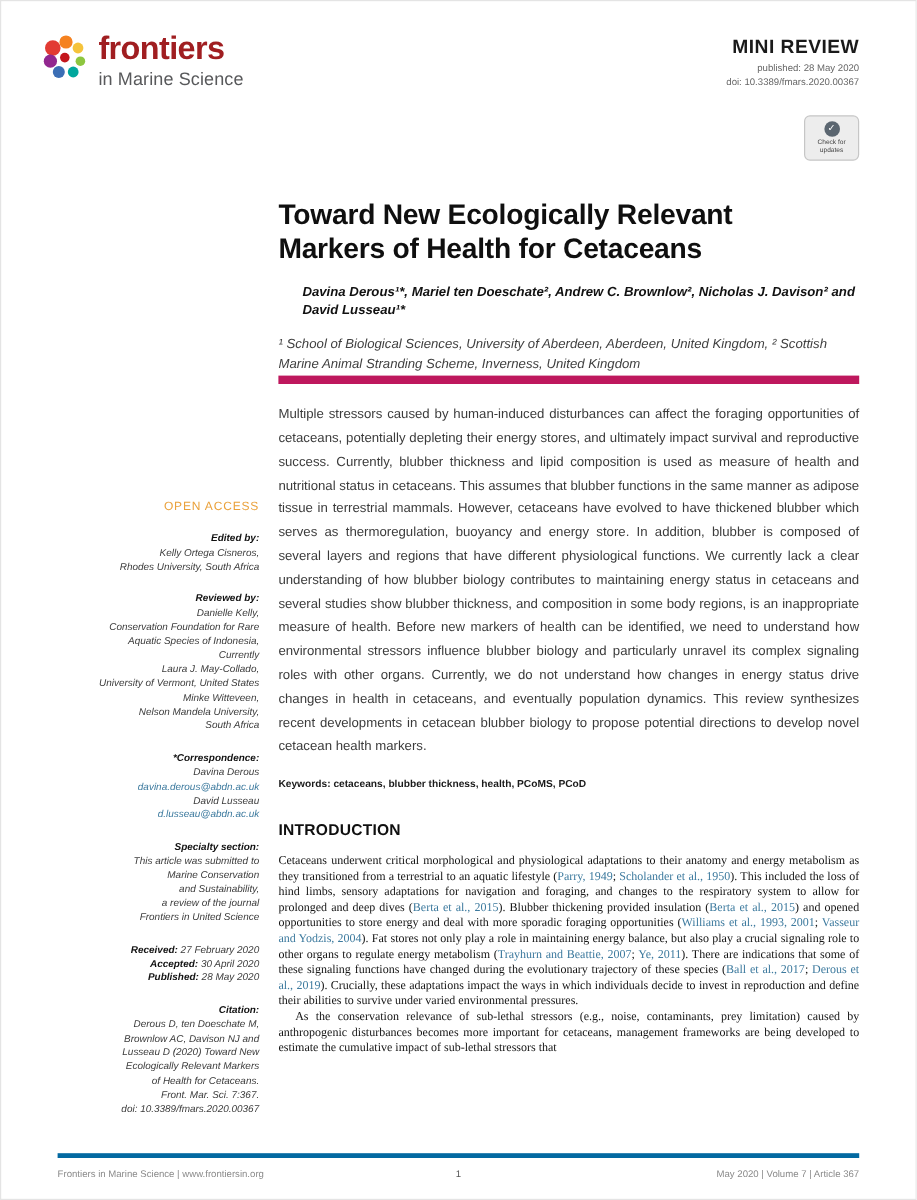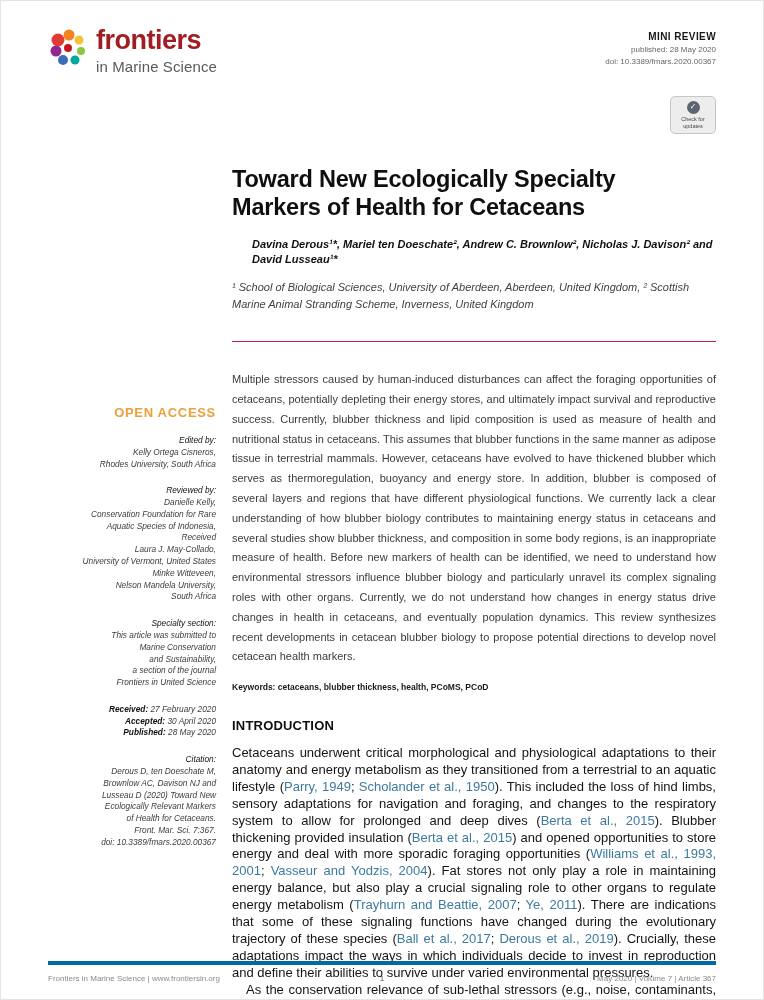--- a/index.html
+++ b/index.html
@@ -4,64 +4,64 @@
 <style>
   * { margin:0; padding:0; box-sizing:border-box; }
   html,body { background:#ffffff; }
   .page {
     position:relative; width:764px; height:1000px; overflow:hidden;
     background:#ffffff; border:1px solid #e4e4e4;
     font-family:"Liberation Sans","DejaVu Sans",sans-serif;
     color:#1a1a1a;
   }
   
-  .header { display:flex; justify-content:space-between; padding:26px 47px 0 47px; }
+  .header { display:flex; justify-content:space-between; padding:26px 47px 0 33px; }
   .logo { display:flex; gap:8px; align-items:flex-start; }
   .logo-svg { width:40px; height:40px; flex:0 0 40px; }
   .logo-title { font-size:27px; font-weight:bold; color:#a01e21; line-height:1; letter-spacing:-0.5px; }
   .logo-sub { font-size:15px; color:#58595b; margin-top:4px; letter-spacing:0.1px; }
   .header-meta { text-align:right; padding-top:4px; }
-  .article-type { font-size:10px; font-weight:bold; color:#1a1a1a; letter-spacing:0.4px; }
+  .article-type { font-size:16px; font-weight:bold; color:#1a1a1a; letter-spacing:0.4px; }
   .pub-line { font-size:8px; color:#666; margin-top:3px; }
   
   .check-badge {
     position:absolute; top:95px; right:47px; width:46px; height:38px;
     background:#ededed; border:1px solid #c6c6c6; border-radius:5px;
     display:flex; flex-direction:column; align-items:center; justify-content:center;
     gap:2px; cursor:pointer;
   }
   .cb-circle { width:13px; height:13px; border-radius:50%; background:#5b6670;
     display:flex; align-items:center; justify-content:center; }
   .cb-check { color:#fff; font-size:8px; line-height:1; }
   .cb-text { font-size:5.5px; color:#444; line-height:1.25; text-align:center; }
   
   .content { display:flex; padding:0 47px; }
   .sidebar {
     width:168px; flex:0 0 168px; padding-top:330px;
     text-align:right; font-style:italic; font-size:8.3px; color:#3c3c3c;
   }
-  .open-access { font-style:normal; font-weight:bold; color:#eaa13b; font-size:13px; letter-spacing:0.7px; }
+  .open-access { font-style:normal; font-weight:normal; color:#eaa13b; font-size:10px; letter-spacing:0.7px;margin-top:12px; }
   .sb-block { margin-top:15px; line-height:1.42; }
-  .sb-label { font-weight:normal; color:#111; }
+  .sb-label { font-weight:bold; color:#111; }
   .run-b { font-weight:bold; color:#111; }
   .run-link { color:#3d7a9e; cursor:pointer; }
   .main { flex:1; padding-left:16px; }
   
   .title { margin-top:90px; max-width:445px; font-size:23.5px; font-weight:bold; color:#0f0f0f; line-height:1.2; letter-spacing:-0.2px; }
   .authors { margin-top:16px; font-size:11px; font-weight:bold; font-style:italic; line-height:1.35; color:#111;margin-left:20px; }
   .affiliations { margin-top:12px; font-size:11px; font-style:italic; color:#3f3f3f; line-height:1.55; }
   
-  .abstract-wrap { margin-top:28px; border-top:1px solid #be185d; padding-top:28px; }
+  .abstract-wrap { margin-top:0; border-top:7px solid #be185d; padding-top:16px; }
   .abstract { font-size:11px; color:#3b3b3b; line-height:1.8; text-align:justify; }
   .keywords { margin-top:15px; font-size:8.5px; font-weight:bold; color:#1a1a1a; }
   
   .section-heading { margin-top:26px; font-size:13px; font-weight:bold; color:#0f0f0f; letter-spacing:0.2px; }
   .body-para {
-    font-family:Liberation Sans, sans-serif;
-    font-size:13px; line-height:1.3; text-align:justify; color:#141414; margin-top:12px;
+    font-family:Liberation Serif, serif;
+    font-size:10px; line-height:1.3; text-align:justify; color:#141414; margin-top:12px;
   }
   .body-para + .body-para { margin-top:0; }
   .body-para.indent { text-indent:14px; }
   .run-cite { color:#3d7a9e; cursor:pointer; }
   
   .footer {
     position:absolute; left:47px; right:47px; bottom:16px;
     border-top:4px solid #0369a1; padding-top:9px;
     display:flex; justify-content:space-between;
     font-size:8px; color:#8a8a8a;gap:13px;
@@ -116,33 +116,40 @@
           <div class="sb-block">
             <div class="sb-label">Edited by:</div>
             <div class="sb-line">Kelly Ortega Cisneros,</div>
             <div class="sb-line">Rhodes University, South Africa</div>
           </div>
           <div class="sb-block">
             <div class="sb-label">Reviewed by:</div>
             <div class="sb-line">Danielle Kelly,</div>
             <div class="sb-line">Conservation Foundation for Rare</div>
             <div class="sb-line">Aquatic Species of Indonesia,</div>
-            <div class="sb-line">Received</div>
+            <div class="sb-line">Currently</div>
             <div class="sb-line">Laura J. May-Collado,</div>
             <div class="sb-line">University of Vermont, United States</div>
             <div class="sb-line">Minke Witteveen,</div>
             <div class="sb-line">Nelson Mandela University,</div>
             <div class="sb-line">South Africa</div>
           </div>
           <div class="sb-block">
+            <div class="sb-label">*Correspondence:</div>
+            <div class="sb-line">Davina Derous</div>
+            <div class="sb-line"><span class="run-link">davina.derous@abdn.ac.uk</span></div>
+            <div class="sb-line">David Lusseau</div>
+            <div class="sb-line"><span class="run-link">d.lusseau@abdn.ac.uk</span></div>
+          </div>
+          <div class="sb-block">
             <div class="sb-label">Specialty section:</div>
             <div class="sb-line">This article was submitted to</div>
             <div class="sb-line">Marine Conservation</div>
             <div class="sb-line">and Sustainability,</div>
-            <div class="sb-line">a section of the journal</div>
+            <div class="sb-line">a review of the journal</div>
             <div class="sb-line">Frontiers in United Science</div>
           </div>
           <div class="sb-block">
             <div class="sb-line"><span class="run-b">Received: </span><span>27 February 2020</span></div>
             <div class="sb-line"><span class="run-b">Accepted: </span><span>30 April 2020</span></div>
             <div class="sb-line"><span class="run-b">Published: </span><span>28 May 2020</span></div>
           </div>
           <div class="sb-block">
             <div class="sb-label">Citation:</div>
             <div class="sb-line">Derous D, ten Doeschate M,</div>
@@ -150,21 +157,21 @@
             <div class="sb-line">Lusseau D (2020) Toward New</div>
             <div class="sb-line">Ecologically Relevant Markers</div>
             <div class="sb-line">of Health for Cetaceans.</div>
             <div class="sb-line">Front. Mar. Sci. 7:367.</div>
             <div class="sb-line">doi: 10.3389/fmars.2020.00367</div>
           </div>
         </div>
     </aside>
 
     <main class="main">
-      <h1 class="title">Toward New Ecologically Specialty Markers of Health for Cetaceans</h1>
+      <h1 class="title">Toward New Ecologically Relevant Markers of Health for Cetaceans</h1>
       <div class="authors">Davina Derous¹*, Mariel ten Doeschate², Andrew C. Brownlow², Nicholas J. Davison² and David Lusseau¹*</div>
       <div class="affiliations">¹ School of Biological Sciences, University of Aberdeen, Aberdeen, United Kingdom, ² Scottish Marine Animal Stranding Scheme, Inverness, United Kingdom</div>
 
       <div class="abstract-wrap">
         <p class="abstract">Multiple stressors caused by human-induced disturbances can affect the foraging opportunities of cetaceans, potentially depleting their energy stores, and ultimately impact survival and reproductive success. Currently, blubber thickness and lipid composition is used as measure of health and nutritional status in cetaceans. This assumes that blubber functions in the same manner as adipose tissue in terrestrial mammals. However, cetaceans have evolved to have thickened blubber which serves as thermoregulation, buoyancy and energy store. In addition, blubber is composed of several layers and regions that have different physiological functions. We currently lack a clear understanding of how blubber biology contributes to maintaining energy status in cetaceans and several studies show blubber thickness, and composition in some body regions, is an inappropriate measure of health. Before new markers of health can be identified, we need to understand how environmental stressors influence blubber biology and particularly unravel its complex signaling roles with other organs. Currently, we do not understand how changes in energy status drive changes in health in cetaceans, and eventually population dynamics. This review synthesizes recent developments in cetacean blubber biology to propose potential directions to develop novel cetacean health markers.</p>
         <p class="keywords">Keywords: cetaceans, blubber thickness, health, PCoMS, PCoD</p>
       </div>
 
       <h2 class="section-heading">INTRODUCTION</h2>
       <div>

